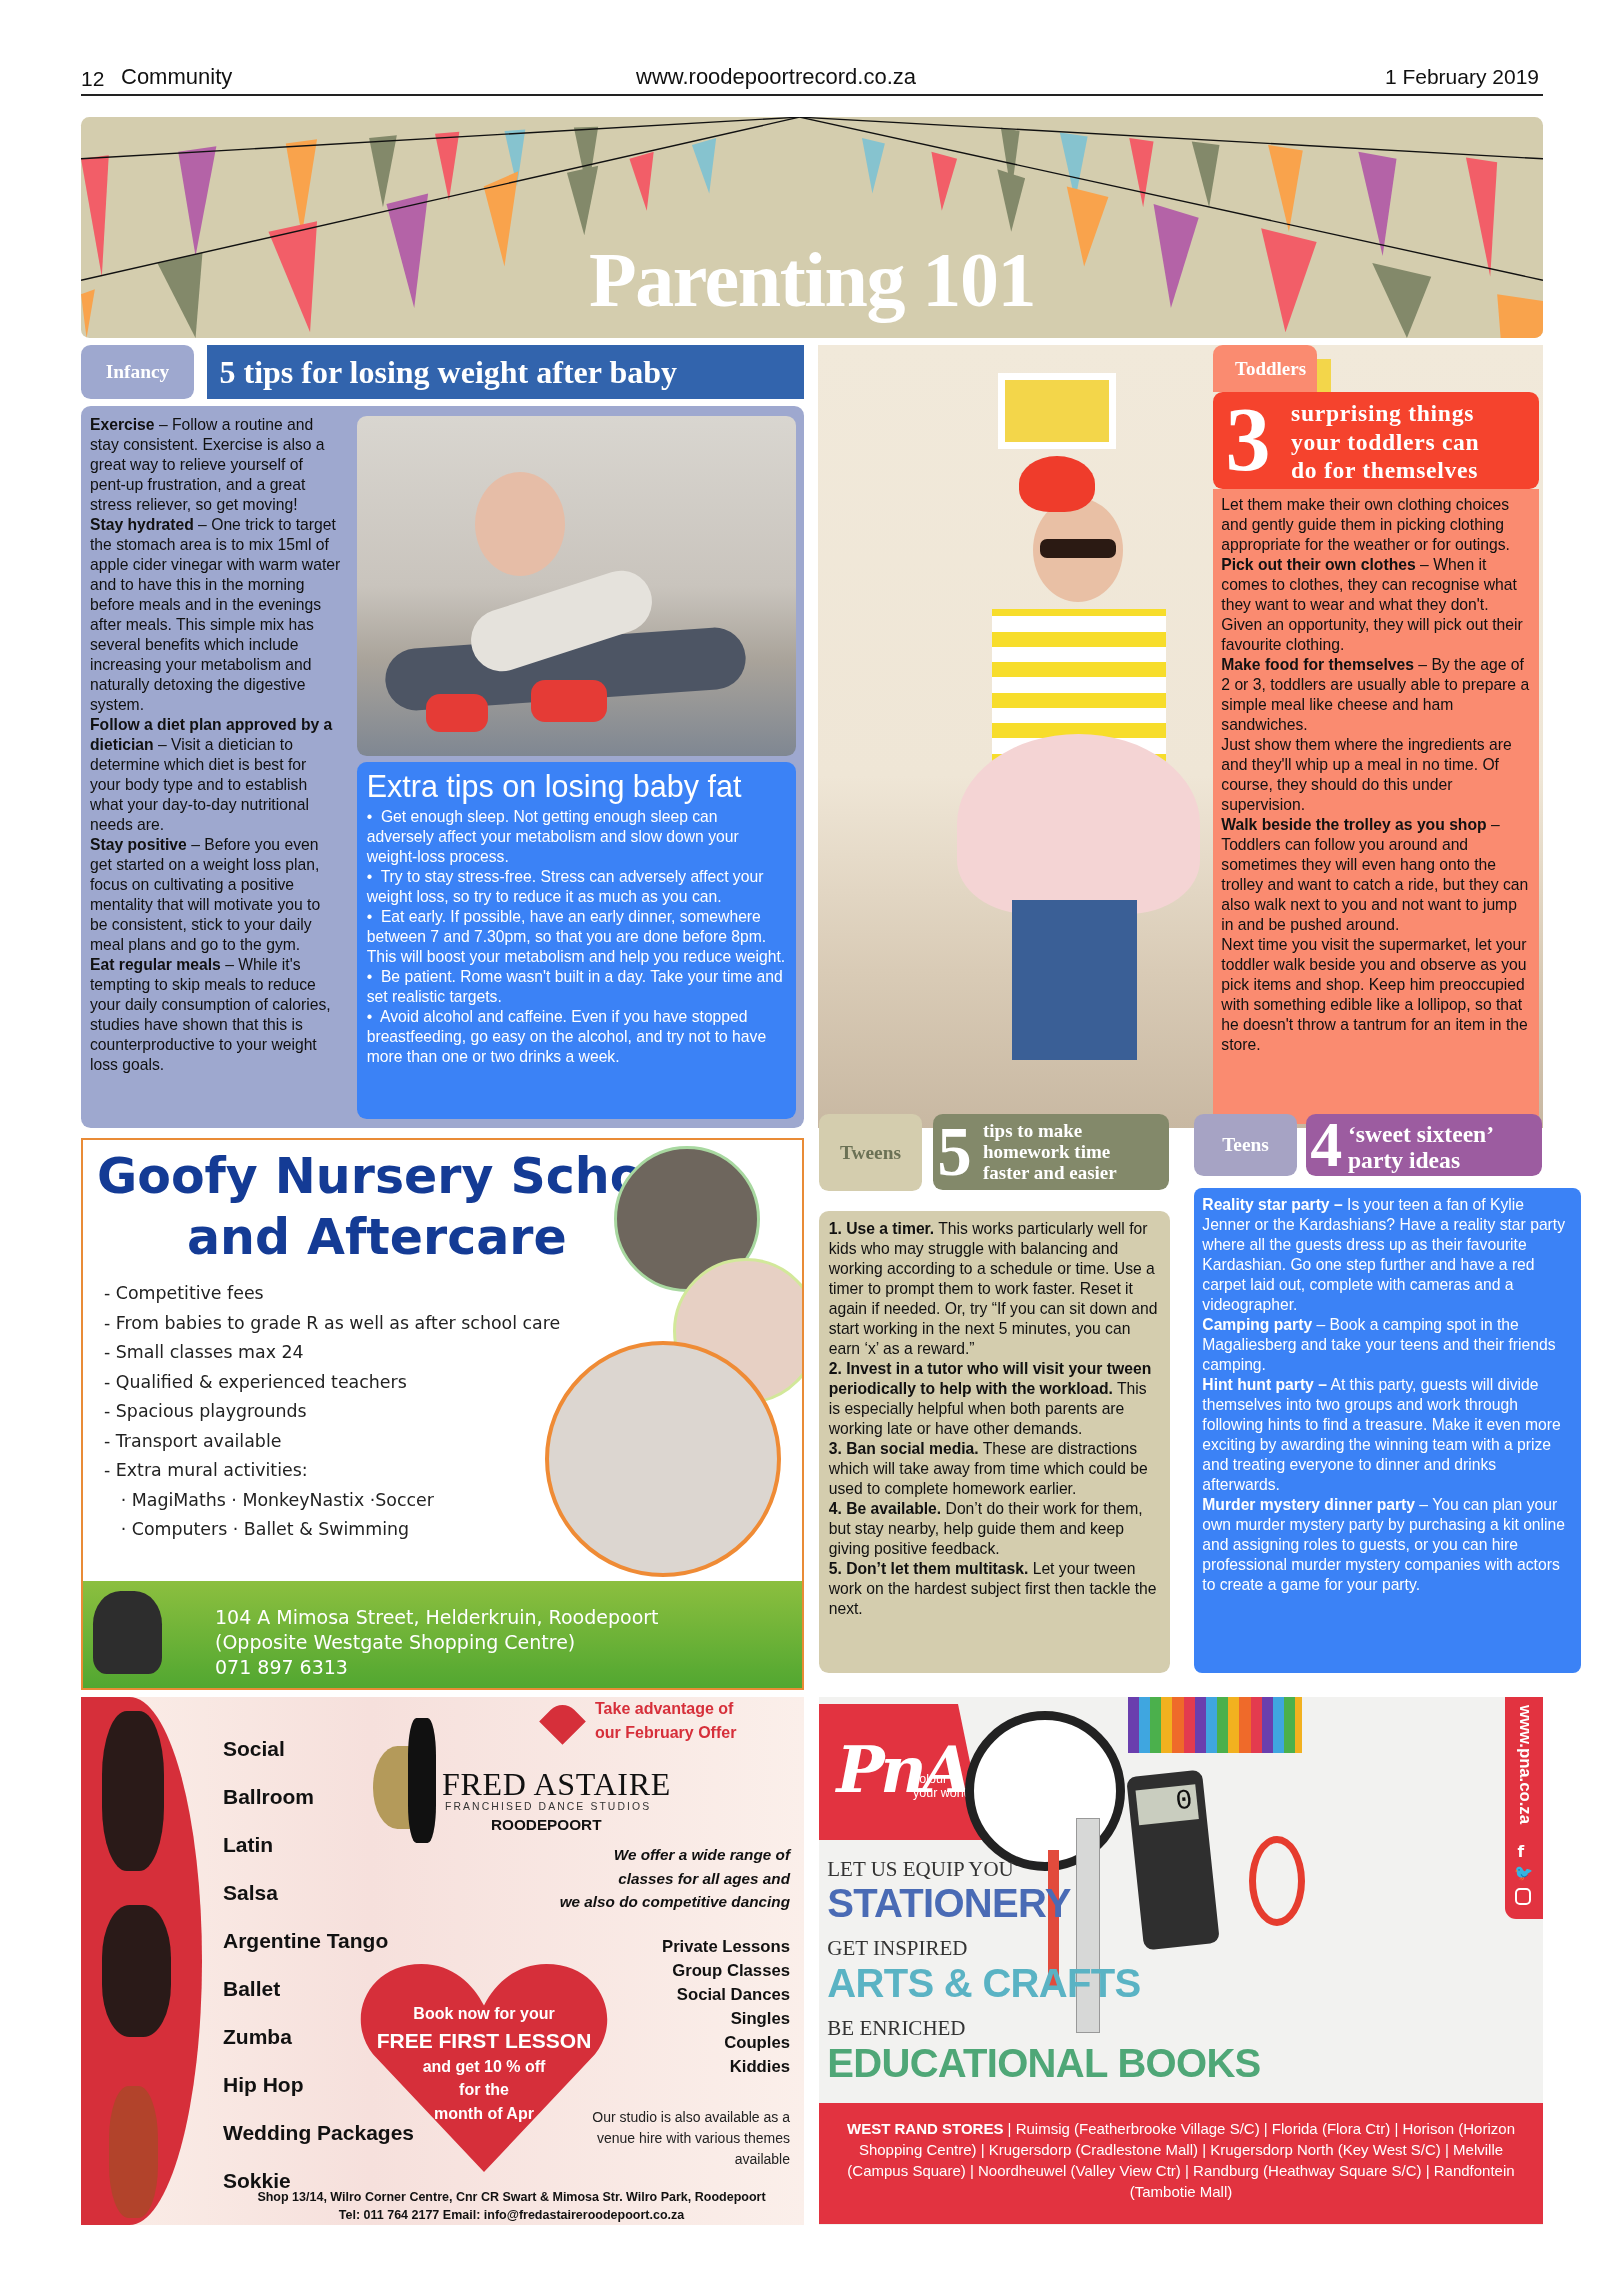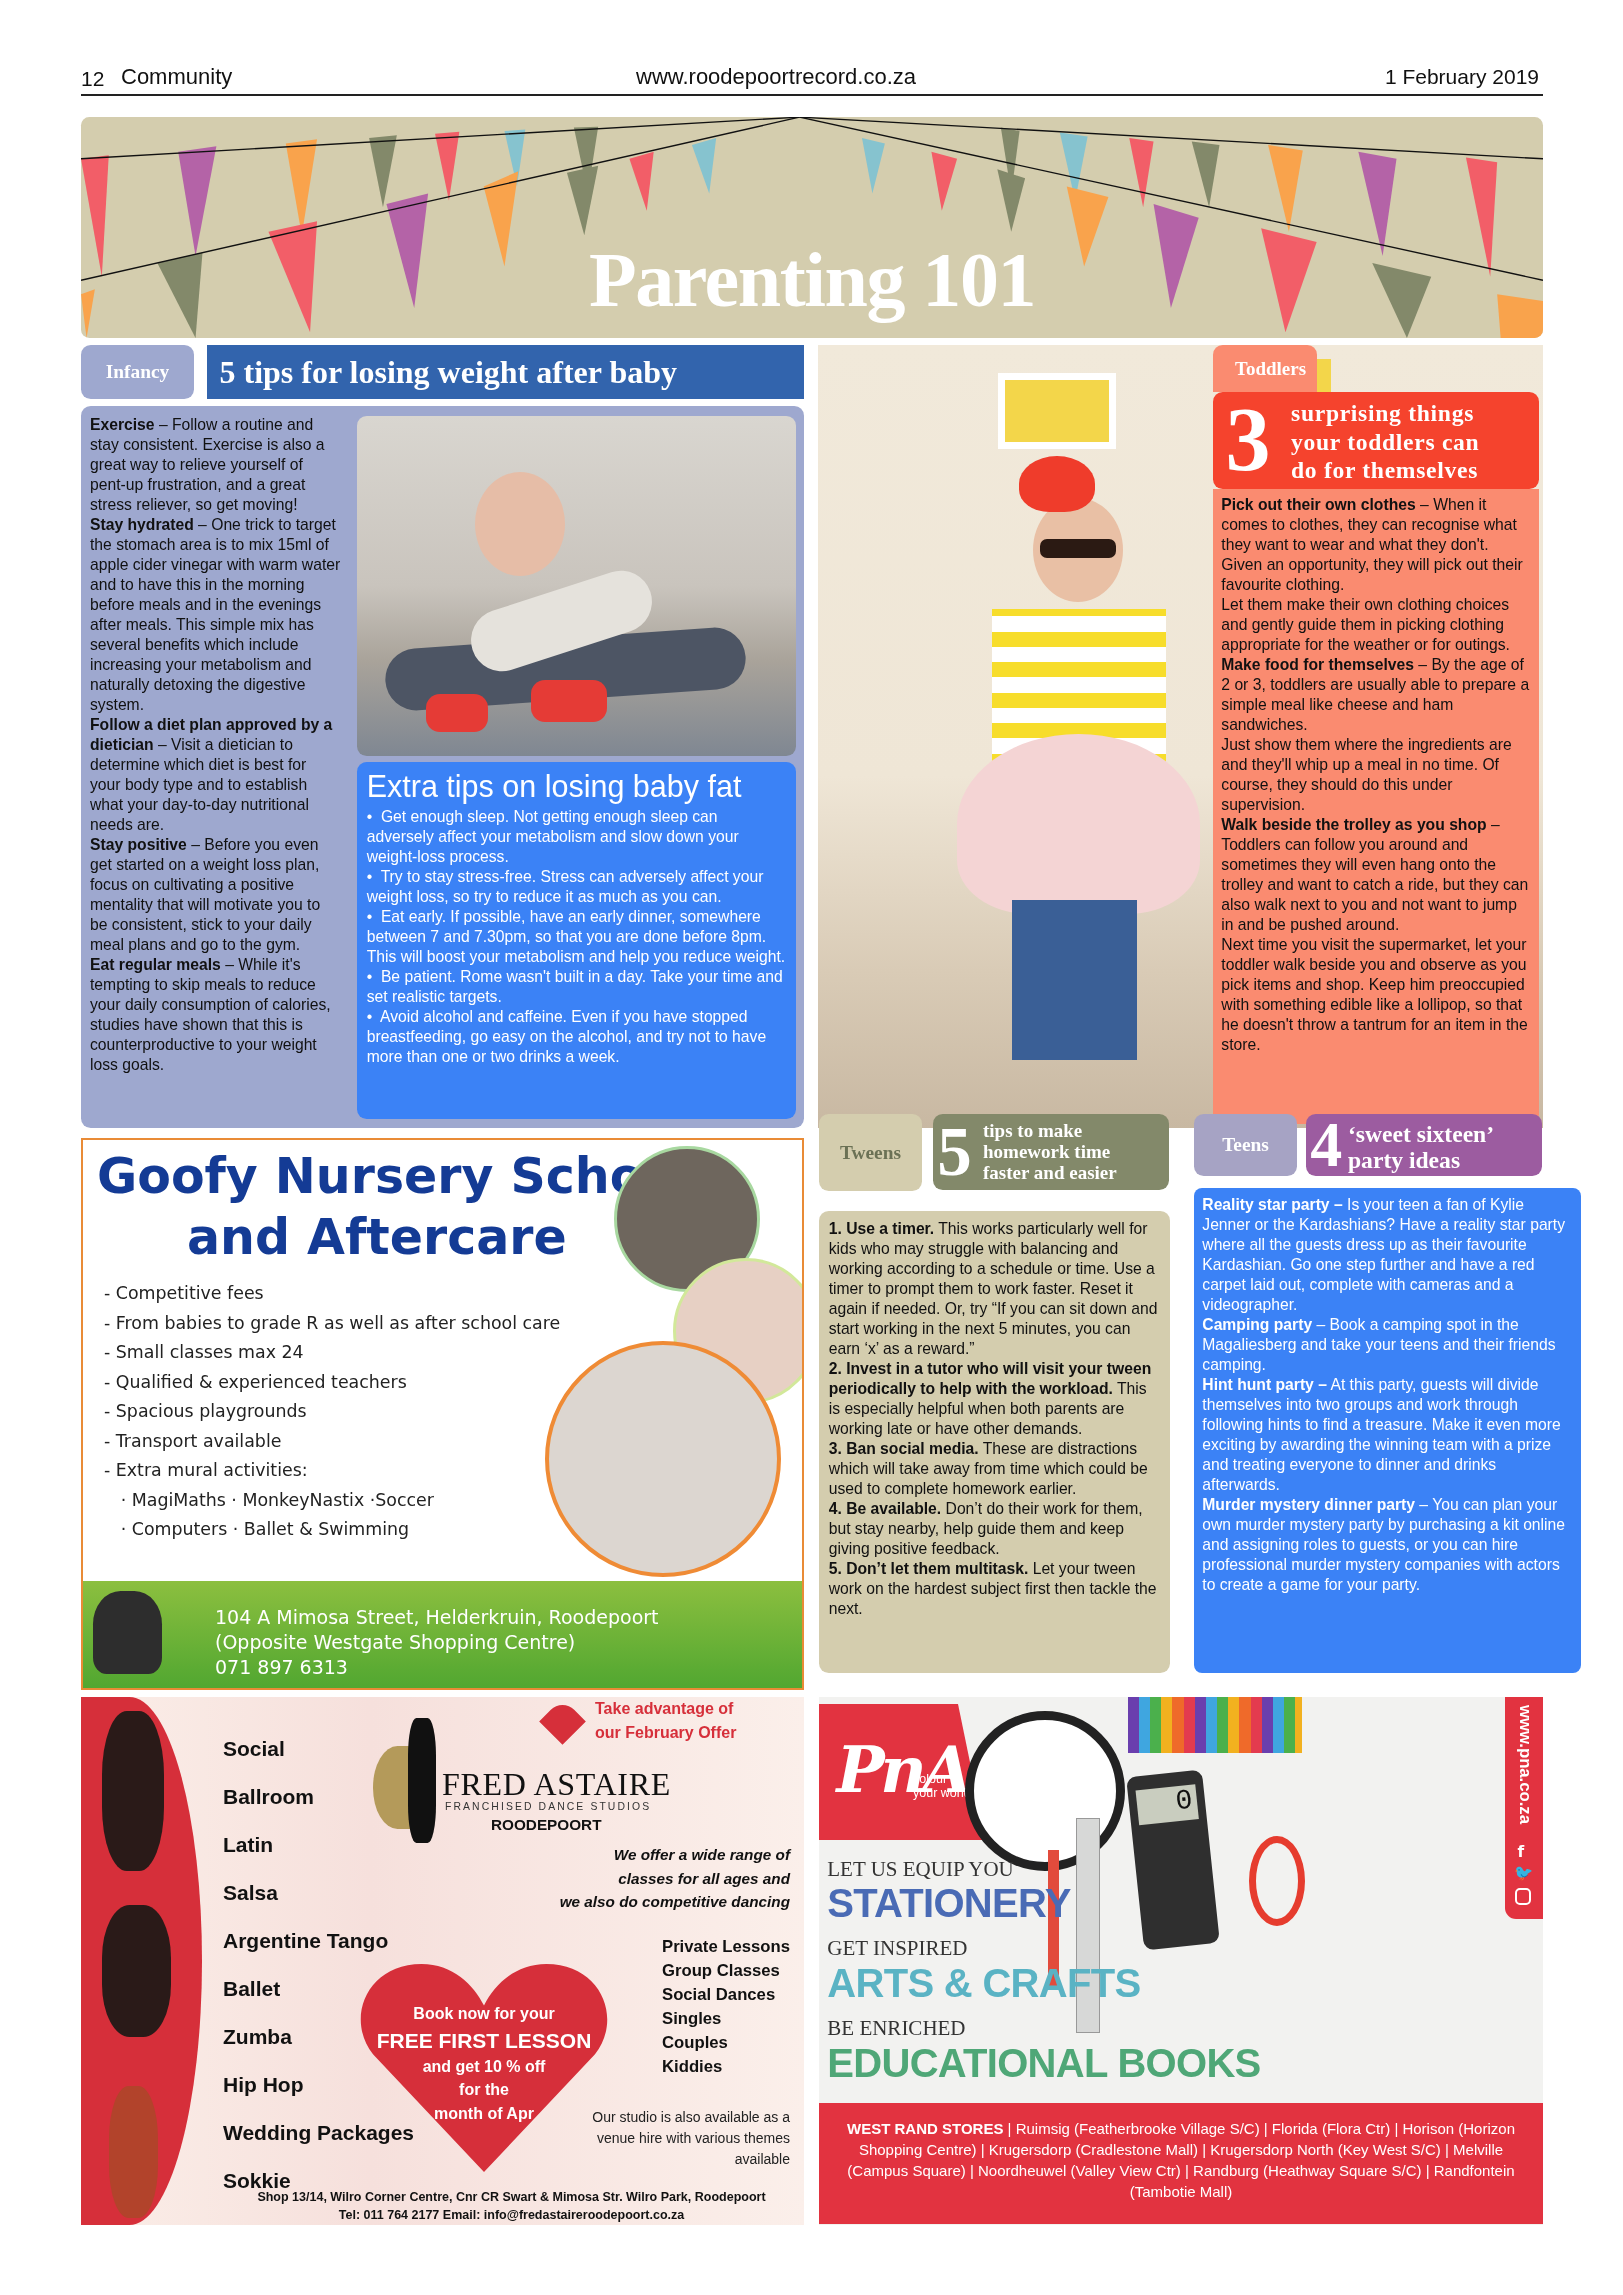--- a/index.html
+++ b/index.html
@@ -120,22 +120,22 @@
 <div class="abs tag" style="left:1213px;top:345px;width:104px;height:47px;background:#fa8b70;font-size:19px;justify-content:flex-start;padding-left:22px;border-radius:9.7px 9.7px 0 0">Toddlers</div>
 <div class="abs" style="left:1213px;top:392px;width:326px;height:97px;background:#f5432d;border-radius:9.7px;">
   <div class="abs" style="left:12.5px;top:1.4px;font-family:'Liberation Serif',serif;font-weight:bold;font-size:90px;line-height:94px;color:#fff">3</div>
   <div class="abs" style="left:78px;top:7px;font-family:'Liberation Serif',serif;font-weight:bold;font-size:23.6px;line-height:28.5px;color:#fff;letter-spacing:0.7px">
     <div>surprising things</div>
     <div>your toddlers can</div>
     <div>do for themselves</div>
   </div>
 </div>
 <div class="abs txt" style="left:1213px;top:489px;width:326px;height:635px;background:#fa8b70;padding:5.6px 8.3px;border-radius:0 0 9.7px 9.7px">
+  <p class="p">Let them make their own clothing choices and gently guide them in picking clothing appropriate for the weather or for outings.</p>
   <p class="p"><b>Pick out their own clothes</b><span> – When it comes to clothes, they can recognise what they want to wear and what they don't. Given an opportunity, they will pick out their favourite clothing.</span></p>
-  <p class="p">Let them make their own clothing choices and gently guide them in picking clothing appropriate for the weather or for outings.</p>
   <p class="p"><b>Make food for themselves</b><span> – By the age of 2 or 3, toddlers are usually able to prepare a simple meal like cheese and ham sandwiches.</span></p>
   <p class="p">Just show them where the ingredients are and they'll whip up a meal in no time. Of course, they should do this under supervision.</p>
   <p class="p"><b>Walk beside the trolley as you shop</b><span> – Toddlers can follow you around and sometimes they will even hang onto the trolley and want to catch a ride, but they can also walk next to you and not want to jump in and be pushed around.</span></p>
   <p class="p">Next time you visit the supermarket, let your toddler walk beside you and observe as you pick items and shop. Keep him preoccupied with something edible like a lollipop, so that he doesn't throw a tantrum for an item in the store.</p>
 </div>
 
 <div class="abs" style="left:81px;top:1138px;width:723px;height:552px;border:2.1px solid #e98b36;background:#fff;overflow:hidden">
   <div class="abs" style="left:14px;top:8.3px;font-size:49px;font-weight:bold;color:#143b95;font-family:'DejaVu Sans',sans-serif;line-height:58px">Goofy Nursery School</div>
   <div class="abs" style="left:104px;top:69px;font-size:49px;font-weight:bold;color:#143b95;font-family:'DejaVu Sans',sans-serif;line-height:58px">and Aftercare</div>
   <div class="abs" style="left:21px;top:139px;font-size:17.4px;line-height:29.5px;color:#222;font-family:'DejaVu Sans',sans-serif">
@@ -222,21 +222,21 @@
   </div>
   <div class="abs" style="left:514px;top:0;font-family:'Liberation Sans',sans-serif;font-weight:bold;font-size:16px;line-height:23.6px;color:#d62f3a">
     <div>Take advantage of</div>
     <div>our February Offer</div>
   </div>
   <div class="abs" style="right:14px;top:146px;text-align:right;font-family:'Liberation Sans',sans-serif;font-weight:bold;font-style:italic;font-size:15.3px;line-height:23.6px;color:#111">
     <div>We offer a wide range of</div>
     <div>classes for all ages and</div>
     <div>we also do competitive dancing</div>
   </div>
-  <div class="abs" style="right:14px;top:238px;text-align:left;font-family:'Liberation Sans Narrow','Liberation Sans',sans-serif;font-weight:bold;font-size:16.7px;line-height:24px;color:#111">
+  <div class="abs" style="right:14px;top:238px;text-align:right;font-family:'Liberation Sans Narrow','Liberation Sans',sans-serif;font-weight:bold;font-size:16.7px;line-height:24px;color:#111">
     <div>Private Lessons</div>
     <div>Group Classes</div>
     <div>Social Dances</div>
     <div>Singles</div>
     <div>Couples</div>
     <div>Kiddies</div>
   </div>
   <svg class="abs" style="left:278px;top:260px" width="250" height="222" viewBox="0 0 360 320">
     <path d="M180 310 L20 140 C-20 90 10 10 90 10 C135 10 165 40 180 70 C195 40 225 10 270 10 C350 10 380 90 340 140 Z" fill="#d62f3a"></path>
   </svg>

